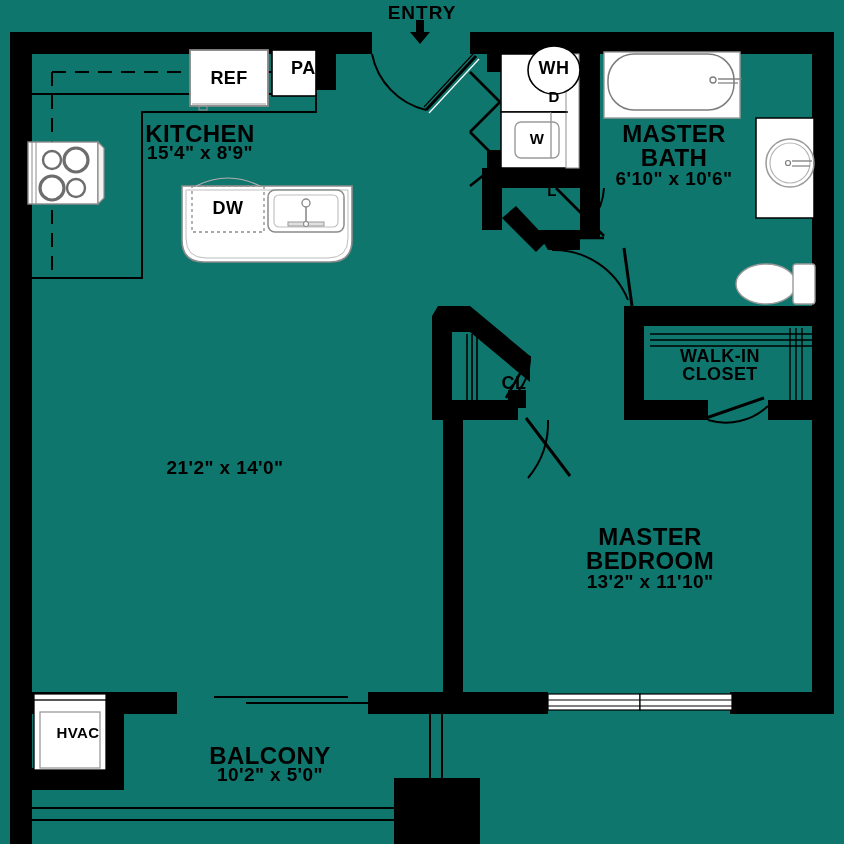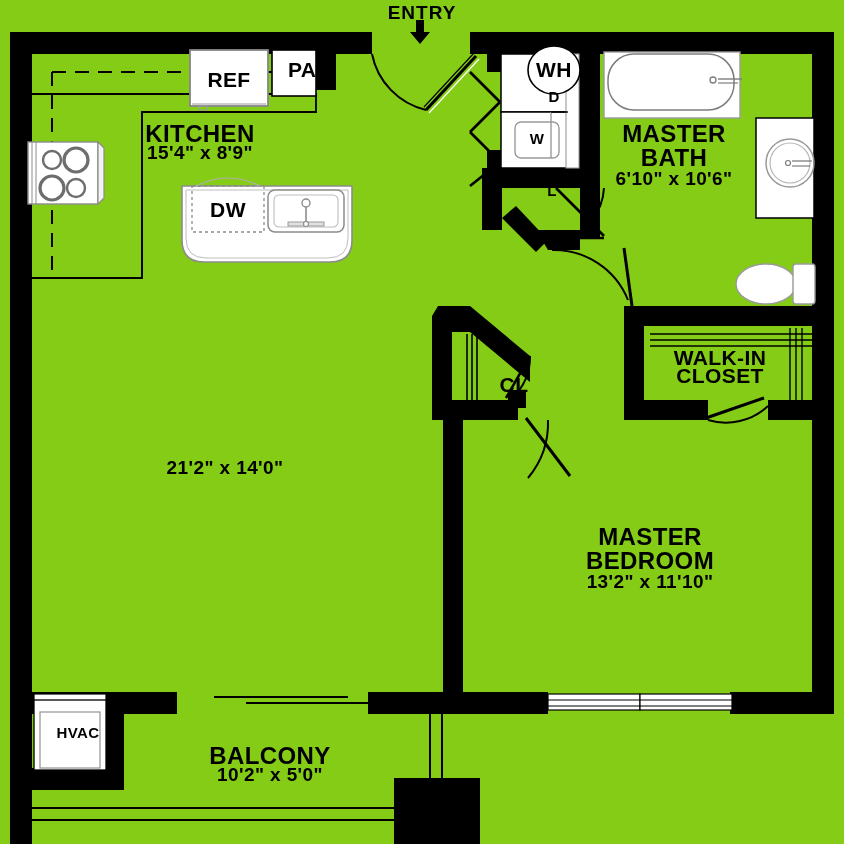--- a/index.html
+++ b/index.html
@@ -1,22 +1,22 @@
 <!DOCTYPE html>
 <html><head>
 <meta charset="utf-8">
 <style>
   html,body{margin:0;padding:0;background:#ffffff;}
   body{font-family:"Liberation Sans", sans-serif;}
-  #plan{position:relative;width:844px;height:844px;background:#84cc16;overflow:hidden;}
+  #plan{position:relative;width:844px;height:844px;background:#0f766e;overflow:hidden;}
   #plan svg{position:absolute;left:0;top:0;}
   .lbl{position:absolute;font-family:"Liberation Sans", sans-serif;font-weight:bold;color:#000;text-align:center;white-space:nowrap;line-height:1.18;letter-spacing:.4px;}
   .room-name{font-size:24px;}
   .room-dim{font-size:19px;}
-  .tag{font-size:21px;}
+  .tag{font-size:18px;}
   .tag-sm{font-size:15px;}
   .entry-lbl{font-size:19px;letter-spacing:1px;}
 </style>
 </head>
 <body>
 
 <div id="plan">
 
   <svg width="844" height="844" viewBox="0 0 844 844">
     <defs>

